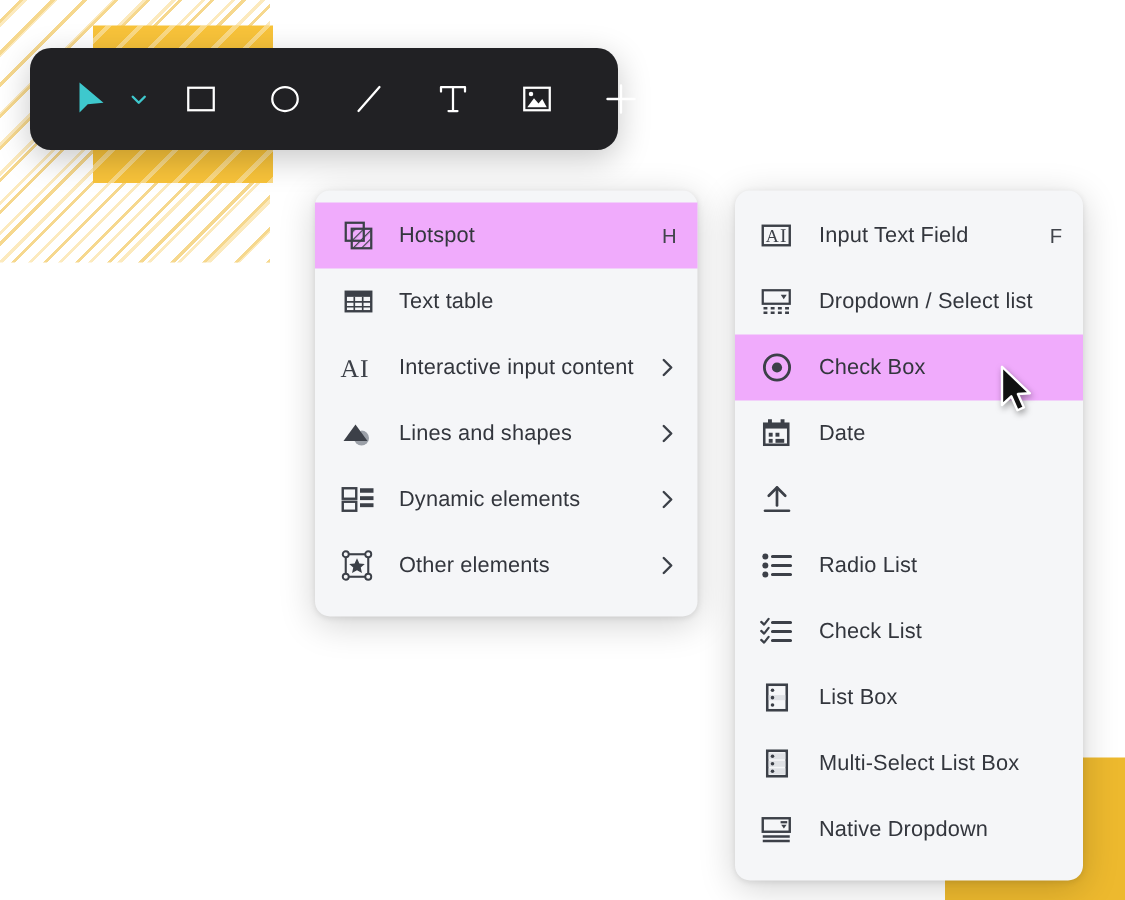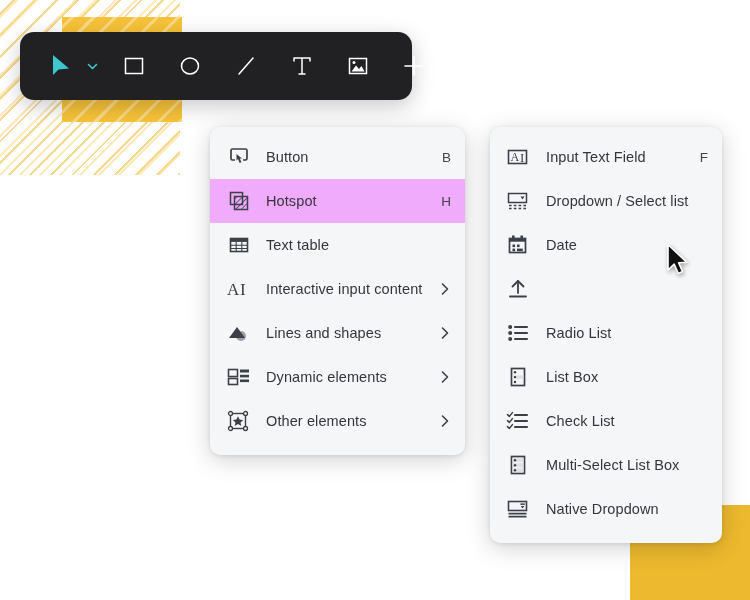--- a/index.html
+++ b/index.html
@@ -246,31 +246,20 @@
     <span class="chev">
       <svg width="13" height="13" viewBox="0 0 13 13">
         <path d="M2.5 4.5 L6.5 8.5 L10.5 4.5" fill="none" stroke="#ffffff" stroke-width="1.5" stroke-linecap="round" stroke-linejoin="round"></path>
       </svg>
     </span>
   </div>
 </div>
 
 <div class="menu" id="menu-primary">
 
-  <div class="menu-item">
-    <span class="mi-icon">
-      <svg width="24" height="24" viewBox="0 0 24 24">
-        <path d="M4 12 L4 5.5 Q4 4 5.5 4 L18.5 4 Q20 4 20 5.5 L20 12" fill="none" stroke="#3c4048" stroke-width="1.7"></path>
-        <path d="M4 12 L4 13.5 Q4 15 5.5 15 L8 15 M20 12 L20 13.5 Q20 15 18.5 15 L16 15" fill="none" stroke="#3c4048" stroke-width="1.7"></path>
-        <path d="M9.5 9 L9.5 15.5 L11 14 L12.6 18 L14.4 17.3 L12.9 13.6 L15 13.4 Z" fill="#3c4048"></path>
-      </svg>
-    </span>
-    <span class="mi-label">Button</span>
-    <span class="mi-shortcut">B</span>
-  </div>
 
   <div class="menu-item active">
     <span class="mi-icon">
       <svg width="24" height="24" viewBox="0 0 24 24">
         <rect x="3.5" y="3.5" width="12" height="12" fill="none" stroke="#3c4048" stroke-width="1.5"></rect>
         <defs>
           <pattern id="hatch1" width="4" height="4" patternTransform="rotate(45)" patternUnits="userSpaceOnUse">
             <line x1="0" y1="0" x2="0" y2="4" stroke="#3c4048" stroke-width="1.6"></line>
           </pattern>
         </defs>
@@ -379,20 +368,29 @@
       <svg width="26" height="24" viewBox="0 0 26 24">
         <rect x="2.5" y="4.5" width="18" height="9" fill="none" stroke="#3c4048" stroke-width="1.5"></rect>
         <path d="M14.5 7.5 L18.5 7.5 L16.5 10.5 Z" fill="#3c4048"></path>
         <path d="M3 16.5 h2.6 M7.8 16.5 h2.6 M12.6 16.5 h2.6 M17.4 16.5 h2.6" stroke="#3c4048" stroke-width="1.6"></path>
         <path d="M3 19.5 h2.6 M7.8 19.5 h2.6 M12.6 19.5 h2.6 M17.4 19.5 h2.6" stroke="#3c4048" stroke-width="1.6"></path>
       </svg>
     </span>
     <span class="mi-label">Dropdown / Select list</span>
   </div>
 
+  <div class="menu-item active">
+    <span class="mi-icon">
+      <svg width="26" height="24" viewBox="0 0 26 24">
+        <circle cx="12" cy="12" r="8.4" fill="none" stroke="#3c4048" stroke-width="1.9"></circle>
+        <circle cx="12" cy="12" r="3.4" fill="#3c4048"></circle>
+      </svg>
+    </span>
+    <span class="mi-label">Check Box</span>
+  </div>
 
   <div class="menu-item">
     <span class="mi-icon">
       <svg width="26" height="24" viewBox="0 0 26 24">
         <rect x="3.5" y="5.5" width="16" height="14" fill="none" stroke="#3c4048" stroke-width="1.7"></rect>
         <rect x="3.5" y="5.5" width="16" height="3.2" fill="#3c4048"></rect>
         <rect x="6" y="2.5" width="2.6" height="4" fill="#3c4048"></rect>
         <rect x="14.4" y="2.5" width="2.6" height="4" fill="#3c4048"></rect>
         <rect x="6.5" y="11.5" width="2.6" height="2.6" fill="#3c4048"></rect>
         <rect x="11" y="11.5" width="2.6" height="2.6" fill="#3c4048"></rect>
@@ -421,40 +419,40 @@
         <circle cx="4.2" cy="18" r="2" fill="#3c4048"></circle>
         <path d="M9 6 h12 M9 12 h12 M9 18 h12" stroke="#3c4048" stroke-width="2.1" stroke-linecap="round"></path>
       </svg>
     </span>
     <span class="mi-label">Radio List</span>
   </div>
 
   <div class="menu-item">
     <span class="mi-icon">
       <svg width="26" height="24" viewBox="0 0 26 24">
+        <path d="M1.5 5.6 L3.4 7.4 L6.4 3.6" fill="none" stroke="#3c4048" stroke-width="1.5" stroke-linecap="round" stroke-linejoin="round"></path>
+        <path d="M1.5 11.6 L3.4 13.4 L6.4 9.6" fill="none" stroke="#3c4048" stroke-width="1.5" stroke-linecap="round" stroke-linejoin="round"></path>
+        <path d="M1.5 17.6 L3.4 19.4 L6.4 15.6" fill="none" stroke="#3c4048" stroke-width="1.5" stroke-linecap="round" stroke-linejoin="round"></path>
+        <path d="M9 6 h12 M9 12 h12 M9 18 h12" stroke="#3c4048" stroke-width="2.1" stroke-linecap="round"></path>
+      </svg>
+    </span>
+    <span class="mi-label">Check List</span>
+  </div>
+
+  <div class="menu-item">
+    <span class="mi-icon">
+      <svg width="26" height="24" viewBox="0 0 26 24">
         <rect x="5.5" y="3.5" width="13" height="17" fill="none" stroke="#3c4048" stroke-width="1.7"></rect>
         <rect x="6.5" y="10.4" width="11" height="3.4" fill="#dfe1e5"></rect>
         <circle cx="9" cy="7.2" r="1.2" fill="#3c4048"></circle>
         <circle cx="9" cy="12.1" r="1.2" fill="#3c4048"></circle>
         <circle cx="9" cy="17" r="1.2" fill="#3c4048"></circle>
       </svg>
     </span>
     <span class="mi-label">List Box</span>
-  </div>
-
-  <div class="menu-item">
-    <span class="mi-icon">
-      <svg width="26" height="24" viewBox="0 0 26 24">
-        <path d="M1.5 5.6 L3.4 7.4 L6.4 3.6" fill="none" stroke="#3c4048" stroke-width="1.5" stroke-linecap="round" stroke-linejoin="round"></path>
-        <path d="M1.5 11.6 L3.4 13.4 L6.4 9.6" fill="none" stroke="#3c4048" stroke-width="1.5" stroke-linecap="round" stroke-linejoin="round"></path>
-        <path d="M1.5 17.6 L3.4 19.4 L6.4 15.6" fill="none" stroke="#3c4048" stroke-width="1.5" stroke-linecap="round" stroke-linejoin="round"></path>
-        <path d="M9 6 h12 M9 12 h12 M9 18 h12" stroke="#3c4048" stroke-width="2.1" stroke-linecap="round"></path>
-      </svg>
-    </span>
-    <span class="mi-label">Check List</span>
   </div>
 
   <div class="menu-item">
     <span class="mi-icon">
       <svg width="26" height="24" viewBox="0 0 26 24">
         <rect x="5.5" y="3.5" width="13" height="17" fill="none" stroke="#3c4048" stroke-width="1.7"></rect>
         <rect x="6.5" y="5.2" width="11" height="4" fill="#dfe1e5"></rect>
         <rect x="6.5" y="10.2" width="11" height="4" fill="#dfe1e5"></rect>
         <rect x="6.5" y="15.2" width="11" height="4" fill="#dfe1e5"></rect>
         <circle cx="9" cy="7.2" r="1.2" fill="#3c4048"></circle>

